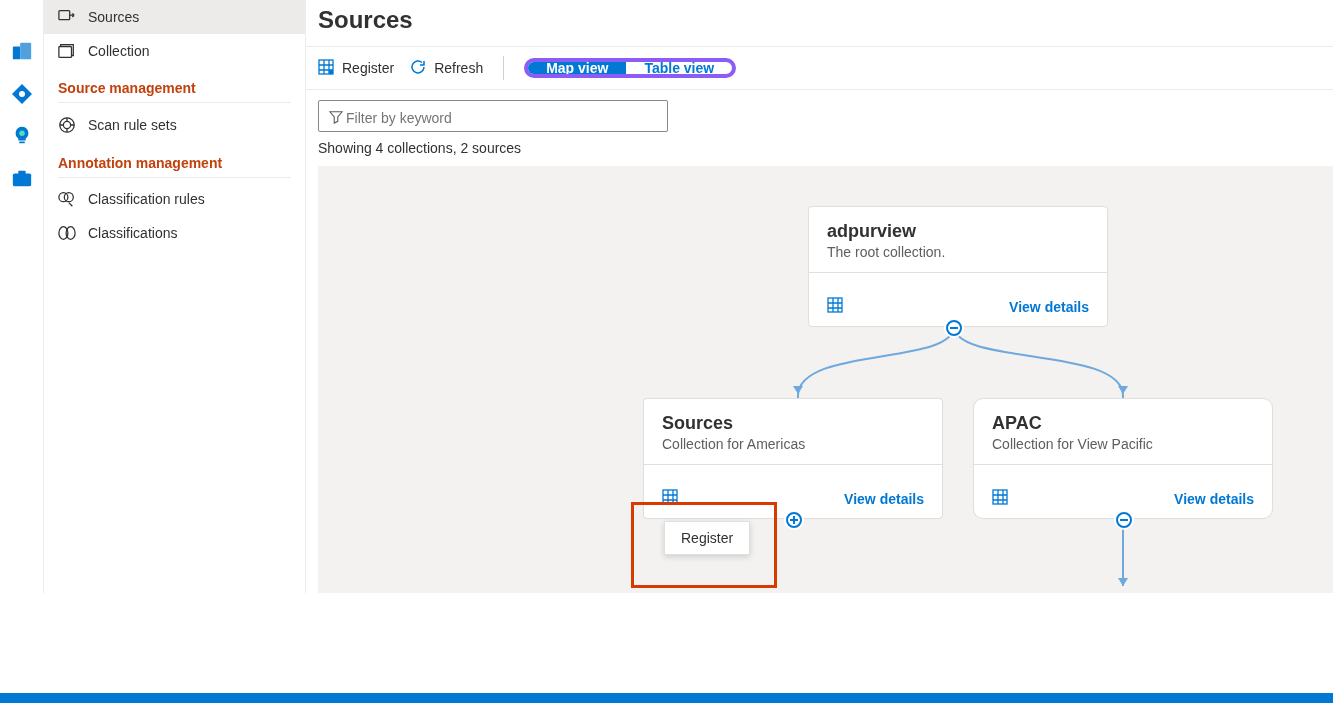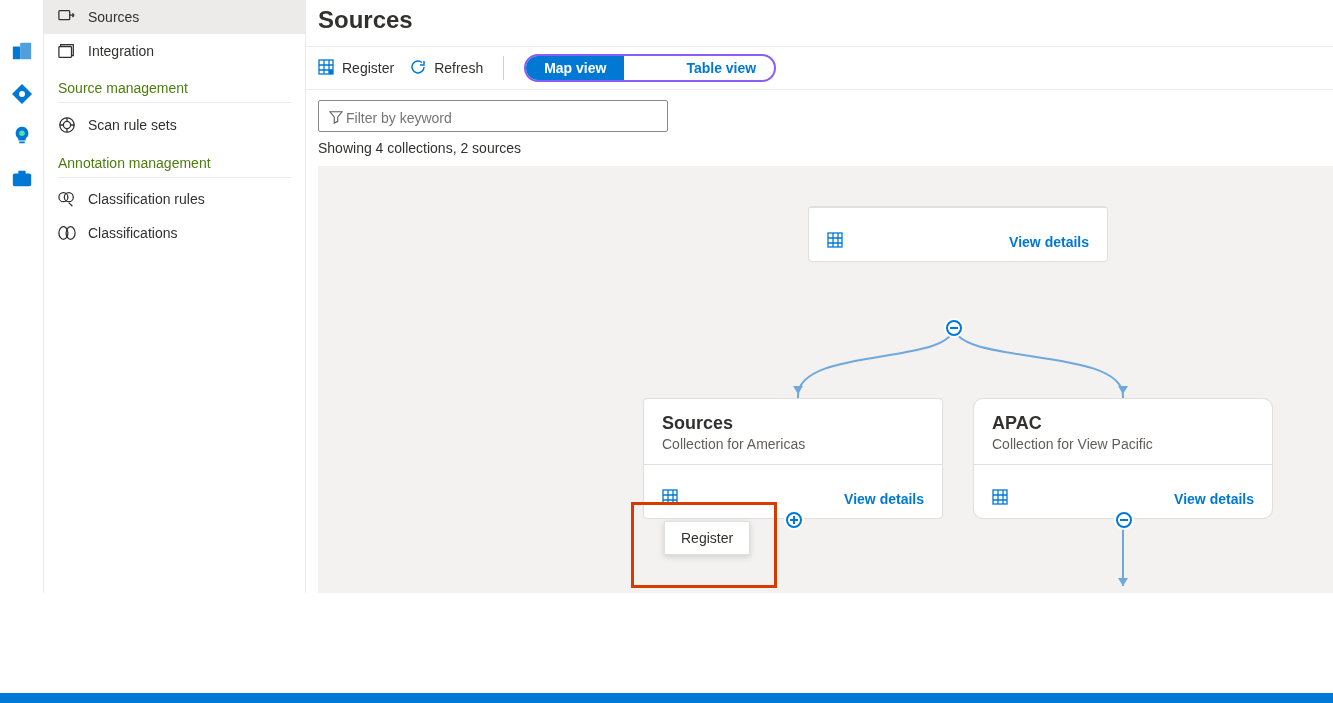--- a/index.html
+++ b/index.html
@@ -42,42 +42,42 @@
     padding: 9px 14px;
     gap: 12px;
     cursor:pointer;
     font-size: 14px;
     color: #323130;
   }
   .nav-item.selected { background: #edebe9; }
   .nav-item .mi { width: 18px; display:flex; justify-content:center; }
   .nav-section {
     padding: 12px 14px 6px 14px;
-    font-weight: 400;
+    font-weight: 700;
     font-size: 14px;
-    color: #4d7c0f;
+    color: #c2410c;
   }
   .nav-divider { height:1px; background:#edebe9; margin: 0 14px 4px 14px;}
 
   
   .main { flex:1; display:flex; flex-direction:column; background:#fff; overflow:hidden; }
   .main-title { font-size: 24px; font-weight:600; padding: 6px 12px 12px 12px; }
   .toolbar {
     display:flex; align-items:center;
     padding: 6px 12px;
     border-top:1px solid #edebe9;
     border-bottom:1px solid #edebe9;
     gap: 16px;
     height: 44px;
   }
   .toolbar-btn { display:flex; align-items:center; gap:8px; color:#323130; cursor:pointer;}
   .toolbar-btn .ic { color:#0078d4; }
   .toolbar-sep { width:1px; height: 24px; background:#d2d0ce; margin: 0 4px; }
   .view-toggle {
-    display:flex; border:2px solid #8b5cf6; border-radius: 16px; height: 28px; overflow:hidden;gap:44px;
+    display:flex; border:4px solid #8b5cf6; border-radius: 16px; height: 20px; overflow:hidden;
   }
   .view-opt {
     padding: 3px 18px; display:flex; align-items:center; font-weight:600; font-size:14px; cursor:pointer;
     color:#0078d4;
   }
   .view-opt.active { background:#0078d4; color:#fff;}
 
   .filter-row { padding: 10px 12px 0 12px;}
   .filter-input {
     width: 350px; height: 32px; border:1px solid #8a8886; border-radius:2px;
@@ -166,21 +166,21 @@
       </span>
       <span>Sources</span>
     </div>
     <div class="nav-item">
       <span class="mi">
         <svg width="18" height="16" viewBox="0 0 20 16" stroke="#323130" fill="none" stroke-width="1.4">
             <rect x="1" y="3" width="14" height="12" rx="1"></rect>
             <path d="M3 3V1h14v12h-2"></path>
           </svg>
       </span>
-      <span>Integration</span>
+      <span>Collection</span>
     </div>
     <div class="nav-section">Source management</div>
     <div class="nav-divider"></div>
     <div class="nav-item">
       <span class="mi">
         <svg width="18" height="18" viewBox="0 0 20 20" stroke="#323130" fill="none" stroke-width="1.4">
             <circle cx="10" cy="10" r="8"></circle>
             <circle cx="10" cy="10" r="4"></circle>
             <path d="M10 2v4m0 8v4m8-8h-4M6 10H2"></path>
           </svg>
@@ -255,20 +255,24 @@
         <svg class="connectors" width="1000" height="420">
           <path d="M636 160 C636 200, 480 180, 480 230 L480 235" stroke="#6fa8dc" stroke-width="2" fill="none"></path>
           <path d="M480 228 l-5 -8 l10 0 z" fill="#6fa8dc"></path>
           <path d="M636 160 C636 200, 805 180, 805 230 L805 235" stroke="#6fa8dc" stroke-width="2" fill="none"></path>
           <path d="M805 228 l-5 -8 l10 0 z" fill="#6fa8dc"></path>
           <path d="M805 360 L805 420" stroke="#6fa8dc" stroke-width="2" fill="none"></path>
           <path d="M805 420 l-5 -8 l10 0 z" fill="#6fa8dc"></path>
         </svg>
 
         <div class="node" style="left:490px; top:40px;">
+          <div class="node-body">
+            <div class="node-title">adpurview</div>
+            <div class="node-sub">The root collection.</div>
+          </div>
           <div class="node-foot">
             <span class="ic">
               <svg width="16" height="16" viewBox="0 0 16 16" stroke="#0078d4" fill="none" stroke-width="1.3">
                   <rect x="1" y="1" width="14" height="14"></rect>
                   <path d="M1 6h14M1 11h14M6 1v14M11 1v14"></path>
                 </svg>
             </span>
             <span class="view-details">View details</span>
           </div>
         </div>

